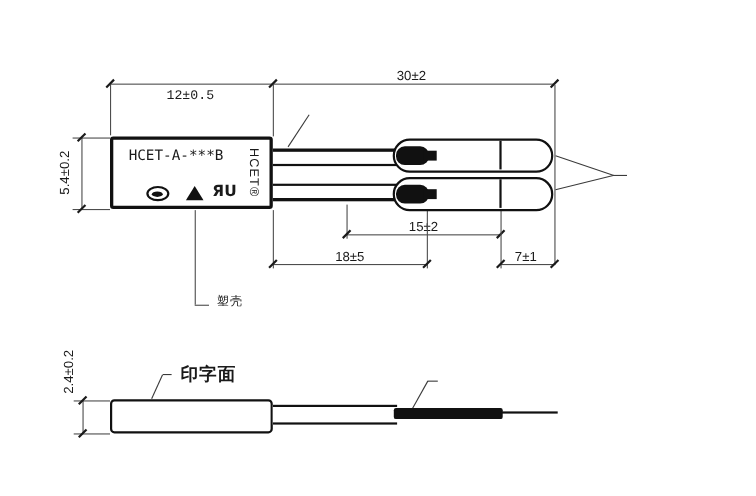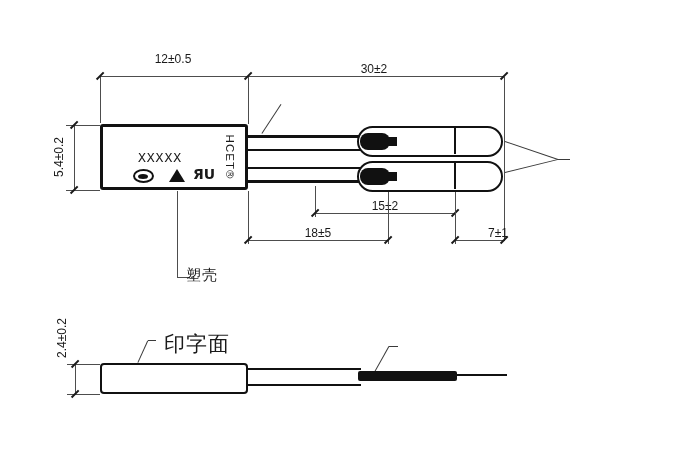--- a/index.html
+++ b/index.html
@@ -35,21 +35,21 @@
 </style>
 </head>
 <body>
 
 <div id="canvas">
 
   <div class="hline" style="left:100px;top:76px;width:404px;"></div>
   <div class="tick" style="left:95px;top:75.2px;"></div>
   <div class="tick" style="left:243px;top:75.2px;"></div>
   <div class="tick" style="left:499px;top:75.2px;"></div>
-  <div class="dimtext" style="left:143px;top:52px;width:60px;">12±0.5</div>
+  <div class="dimtext" style="left:143px;top:80px;width:60px;font-family:Liberation Mono, monospace;">12±0.5</div>
   <div class="dimtext" style="left:344px;top:62px;width:60px;">30±2</div>
 
   <div class="vline" style="left:100px;top:77px;height:46px;"></div>
   <div class="vline" style="left:248px;top:77px;height:47px;"></div>
   <div class="vline" style="left:504px;top:77px;height:164px;"></div>
 
   <div class="hline" style="left:66px;top:125px;width:34px;"></div>
   <div class="hline" style="left:66px;top:190px;width:34px;"></div>
   <div class="vline" style="left:74px;top:125px;height:65px;"></div>
   <div class="tick" style="left:69px;top:124.2px;"></div>
@@ -66,21 +66,21 @@
 
   <div class="capmark" style="left:454px;top:128px;height:26px;"></div>
   <div class="capmark" style="left:454px;top:163px;height:26px;"></div>
 
   <div class="blob" style="left:360px;top:133px;width:30px;height:17px;"></div>
   <div class="blobtab" style="left:385px;top:137px;width:12px;height:9px;"></div>
   <div class="blob" style="left:360px;top:168px;width:30px;height:17px;"></div>
   <div class="blobtab" style="left:385px;top:172px;width:12px;height:9px;"></div>
 
   <div class="body-box" style="left:100px;top:124px;width:148px;height:66px;"></div>
-  <div class="dimtext mono" style="left:104px;top:150px;width:112px;font-size:13px;letter-spacing:1px;">XXXXX</div>
+  <div class="dimtext mono" style="left:104px;top:134px;width:112px;font-size:13px;">HCET-A-***B</div>
 
   <div class="oval-icon" style="left:133px;top:169px;">
       <span class="oval-inner"></span>
     </div>
   <div class="tri-icon" style="left:169px;top:169px;"></div>
   <div class="ul-icon" style="left:193px;top:166px;">ЯU</div>
 
   <div class="dimtext" style="left:202px;top:151px;width:56px;font-size:11.5px;transform:rotate(90deg);letter-spacing:1px;">HCET®</div>
 
   <div class="leader" style="left:262px;top:133px;width:34.7px;transform:rotate(-56.8deg);"></div>
@@ -98,40 +98,40 @@
   <div class="vline" style="left:248px;top:191px;height:53px;"></div>
   <div class="vline" style="left:388px;top:191px;height:53px;"></div>
   <div class="vline" style="left:455px;top:191px;height:53px;"></div>
   <div class="hline" style="left:248px;top:240px;width:140px;"></div>
   <div class="hline" style="left:455px;top:240px;width:49px;"></div>
   <div class="tick" style="left:243px;top:239.2px;"></div>
   <div class="tick" style="left:383px;top:239.2px;"></div>
   <div class="tick" style="left:450px;top:239.2px;"></div>
   <div class="tick" style="left:499px;top:239.2px;"></div>
   <div class="dimtext" style="left:288px;top:226px;width:60px;">18±5</div>
-  <div class="dimtext" style="left:448px;top:226px;width:60px;text-align:right;">7±1</div>
+  <div class="dimtext" style="left:448px;top:226px;width:60px;">7±1</div>
 
   <div class="vline" style="left:177px;top:191px;height:86px;"></div>
   <div class="hline" style="left:177px;top:277px;width:13px;"></div>
-  <div class="cjk" style="left:186px;top:266px;font-size:15px;">塑壳</div>
+  <div class="cjk" style="left:197px;top:266px;font-size:11px;">塑壳</div>
 
   <div class="hline" style="left:67px;top:363.5px;width:33px;"></div>
   <div class="hline" style="left:67px;top:393.5px;width:33px;"></div>
   <div class="vline" style="left:75px;top:364px;height:30px;"></div>
   <div class="tick" style="left:70px;top:363.2px;"></div>
   <div class="tick" style="left:70px;top:392.7px;"></div>
   <div class="dimtext rot90ccw" style="left:32px;top:331px;width:60px;">2.4±0.2</div>
 
   <div class="body-box" style="left:100px;top:362.5px;width:148px;height:31.5px;border-width:2.5px;border-radius:4px;"></div>
 
   <div class="sideview-tube" style="left:248px;top:368px;width:113px;height:18px;"></div>
 
   <div class="blobtab" style="left:358px;top:371px;width:99px;height:10px;border-radius:2px;"></div>
   <div class="blobtab" style="left:455px;top:374px;width:52px;height:2.2px;"></div>
 
-  <div class="cjk" style="left:164px;top:330px;font-size:21px;">印字面</div>
+  <div class="cjk" style="left:164px;top:330px;font-size:16px;font-weight:bold;">印字面</div>
   <div class="leader" style="left:138px;top:362px;width:24.2px;transform:rotate(-65.6deg);"></div>
   <div class="leader" style="left:148px;top:339.5px;width:8px;"></div>
 
   <div class="leader" style="left:375px;top:371px;width:28.7px;transform:rotate(-60.8deg);"></div>
   <div class="leader" style="left:389px;top:345.5px;width:9px;"></div>
 
 </div>
 
 </body></html>

